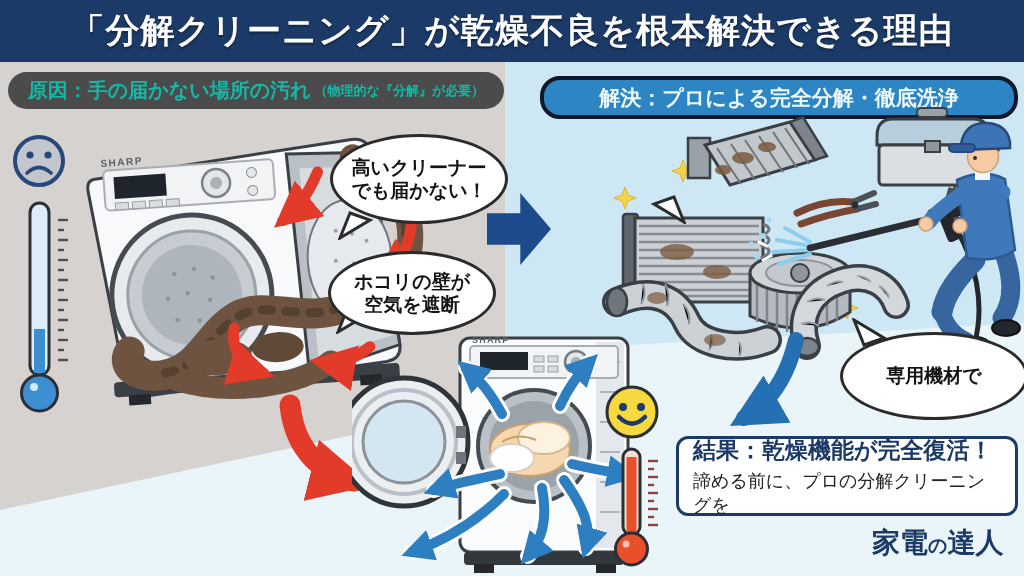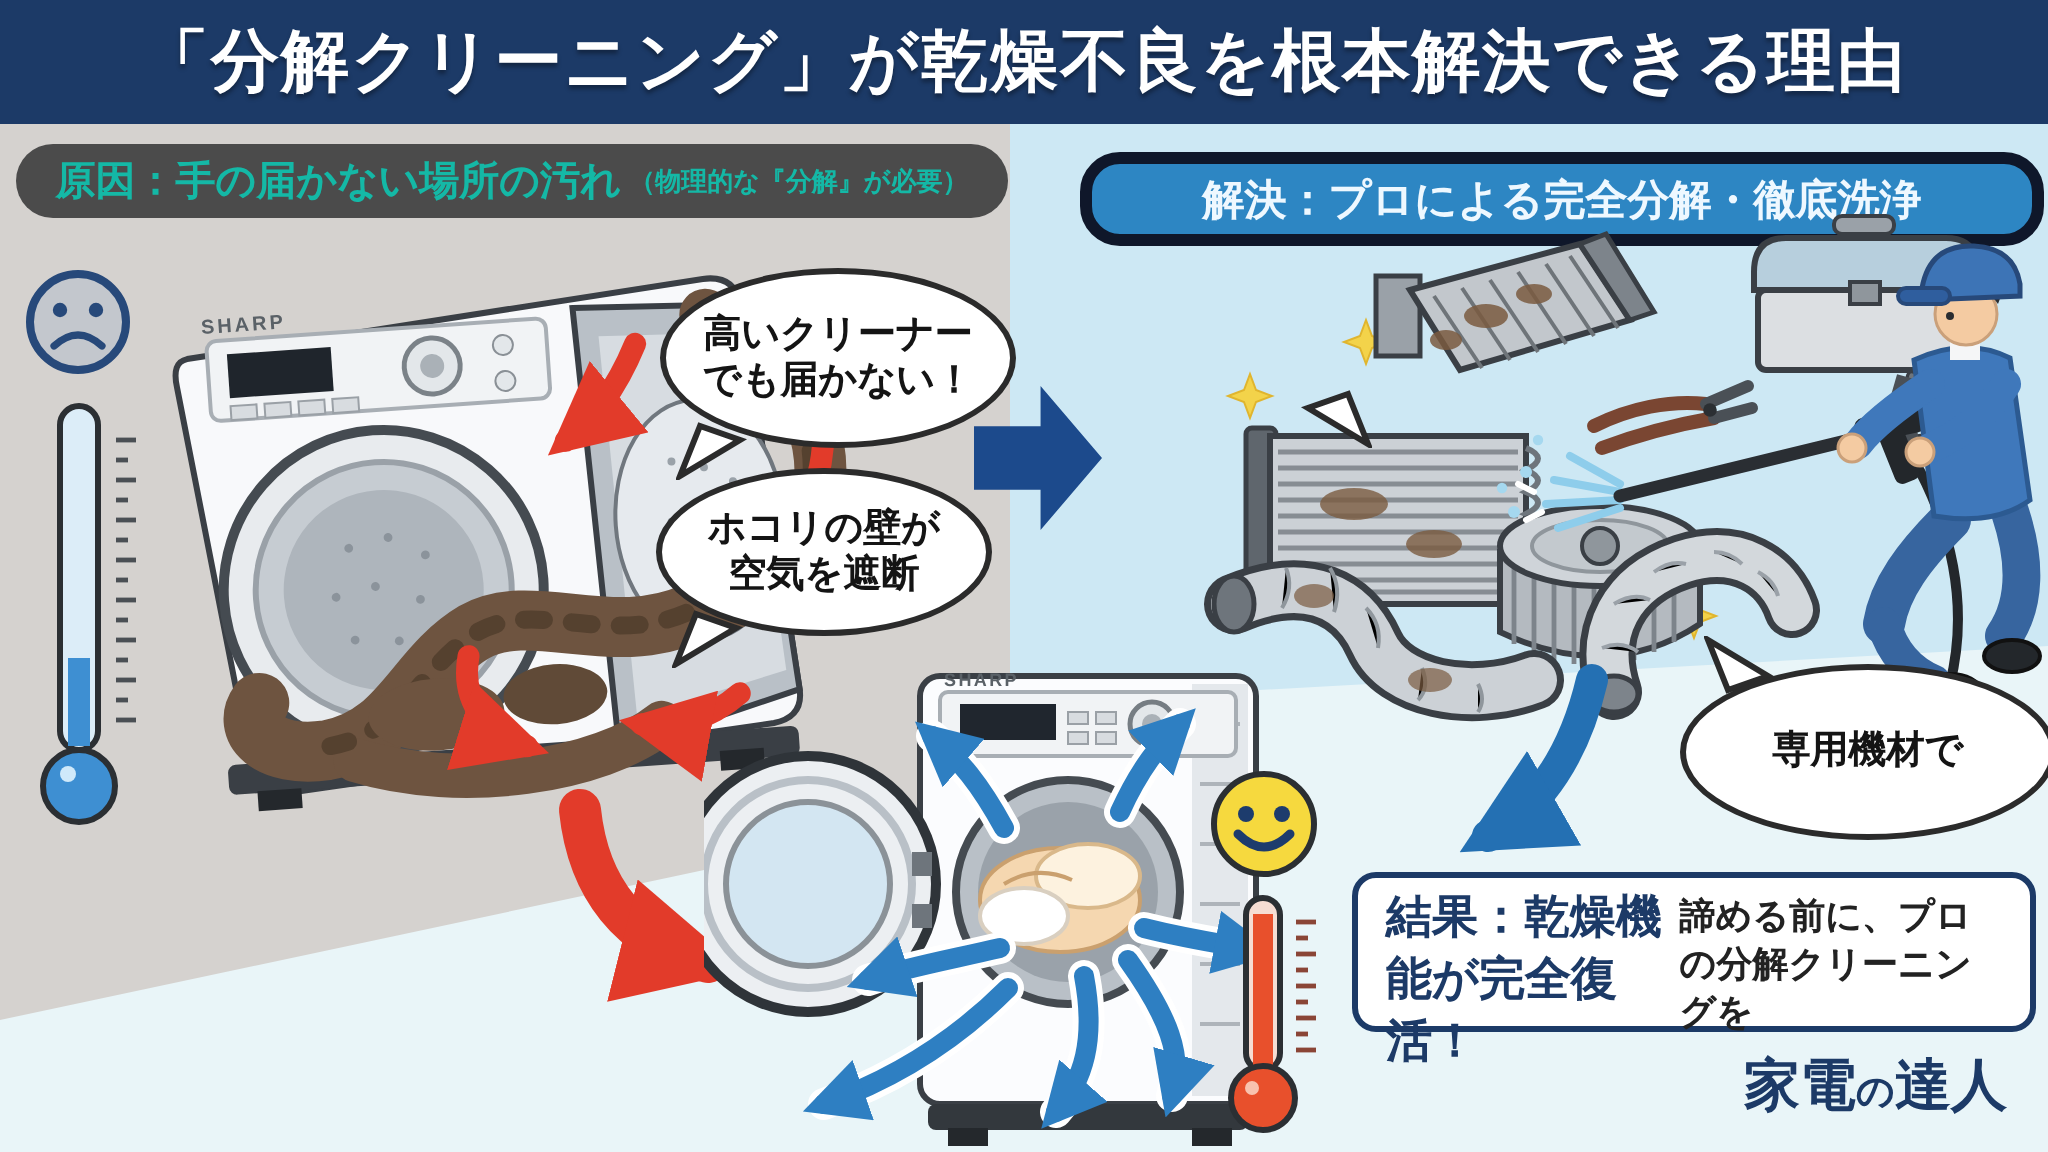--- a/index.html
+++ b/index.html
@@ -17,33 +17,33 @@
             display:flex;align-items:center;justify-content:center;}
   .titlebar h1{margin:4px;font-size:34px;font-weight:900;color:#ffffff;letter-spacing:1px;
                text-shadow:0 2px 2px rgba(0,0,0,.35);}
   
   .pill{border-radius:20px;display:flex;align-items:center;justify-content:center;
         font-weight:bold;white-space:nowrap;}
   .pill-cause{left:8px;top:72px;width:496px;height:37px;background:#4b4b4b;color:#14b8a6;}
   .pill-cause .main{font-size:20px;}
   .pill-cause .note{font-size:13px;margin-left:4px;}
   .pill-solution{left:540px;top:76px;width:470px;height:35px;background:#2d86c3;
-                 color:#eef8ff;font-size:21px;border:6px solid #0f172a;}
+                 color:#eef8ff;font-size:21px;border:4px solid #0f172a;}
   
   .bubble{background:#fff;border:3px solid #2b2b2b;border-radius:50%;
           display:flex;flex-direction:column;align-items:center;justify-content:center;
           text-align:center;font-weight:bold;color:#141414;z-index:6;}
   .bubble span{display:block;font-size:19px;line-height:1.22;}
   .tail{position:absolute;z-index:5;}
   
   .result-box{left:676px;top:436px;width:342px;height:80px;background:#fff;
-              border:3px solid #1c3a67;border-radius:12px;display:flex;
+              border:3px solid #1c3a67;border-radius:12px;display:flex;flex-direction:column;
               justify-content:center;padding:4px 14px;box-sizing:border-box;z-index:7;}
   .result-line1{font-size:23px;font-weight:900;color:#1c3a67;}
-  .result-line2{font-size:18px;font-weight:700;color:#222;margin-top:3px;}
+  .result-line2{font-size:18px;font-weight:400;color:#222;margin-top:3px;}
   
   .brand{left:872px;top:524px;color:#1c3a67;font-weight:900;display:flex;
          align-items:baseline;z-index:7;}
   .brand .big{font-size:28px;}
   .brand .small{font-size:19px;}
   
   .flow-arrow{left:487px;top:193px;width:64px;height:72px;background:#1c4a8c;
       clip-path:polygon(0 28%,52% 28%,52% 0,100% 50%,52% 100%,52% 72%,0 72%);z-index:6;}
   svg{display:block;}
 </style>
@@ -171,21 +171,21 @@
   </svg>
 
   <div class="abs bubble" style="left:330px;top:134px;width:172px;height:84px">
     <span>高いクリーナー</span>
     <span>でも届かない！</span>
   </div>
   <svg class="tail" style="left:338px;top:210px" width="36" height="30" viewBox="0 0 36 30">
     <path d="M12,3 L2,28 L32,10 Z" fill="#fff" stroke="#2b2b2b" stroke-width="3"></path>
   </svg>
 
-  <div class="abs bubble" style="left:328px;top:234px;width:162px;height:78px">
+  <div class="abs bubble" style="left:328px;top:251px;width:162px;height:78px">
     <span>ホコリの壁が</span>
     <span>空気を遮断</span>
   </div>
   <svg class="tail" style="left:336px;top:304px" width="36" height="30" viewBox="0 0 36 30">
     <path d="M12,3 L2,28 L32,10 Z" fill="#fff" stroke="#2b2b2b" stroke-width="3"></path>
   </svg>
 
   <div class="abs flow-arrow"></div>
 
   <svg class="abs" style="left:505px;top:100px" width="519" height="300" viewBox="0 0 519 300">

